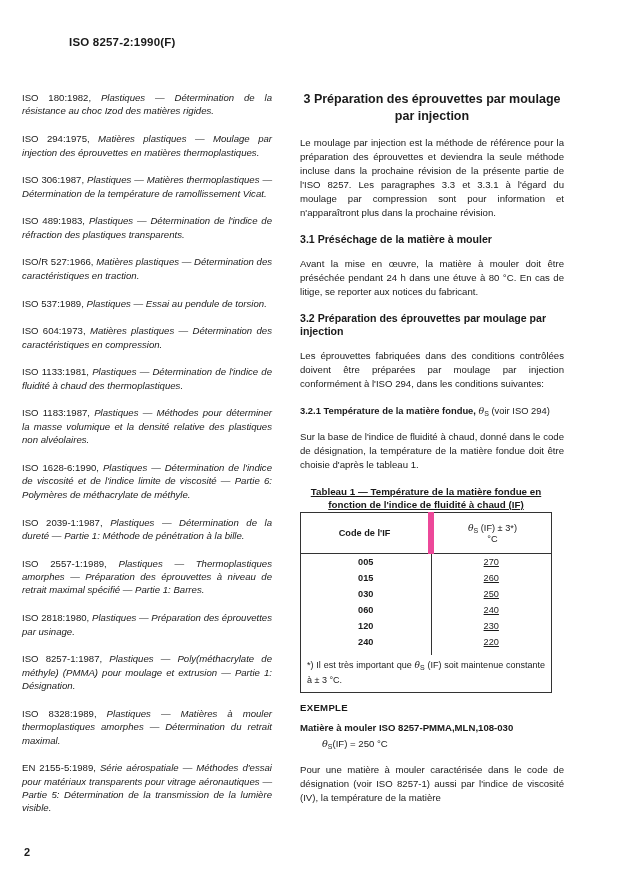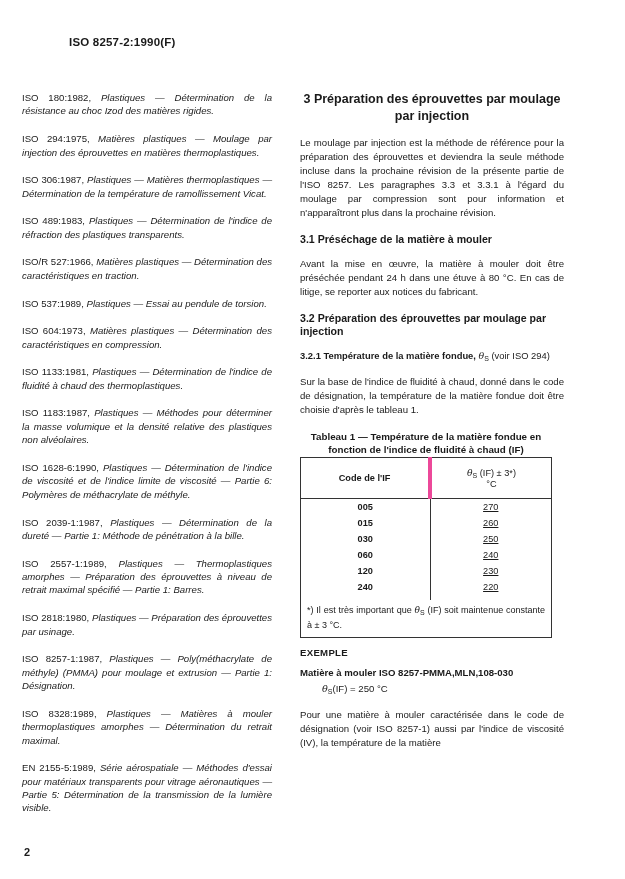--- a/index.html
+++ b/index.html
@@ -10,25 +10,25 @@
   .col-right { position: absolute; left: 300px; top: 91px; width: 264px; }
   .ref { font-size: 9.6px; line-height: 13.4px; text-align: justify; margin: 0 0 14.3px 0; }
   .ref i { font-style: italic; }
   .h1 { font-weight: bold; font-size: 12.5px; line-height: 17px; margin: 0 0 11px 0; text-align: center; }
   .h2 { font-weight: bold; font-size: 10.6px; line-height: 13.5px; margin: 0 0 10px 0; }
   .h3 { font-size: 9.4px; line-height: 13px; margin: 0 0 10px 0; }
   .h3 b { font-weight: bold; }
   .para { font-size: 9.6px; line-height: 14px; text-align: justify; margin: 0 0 13px 0; }
   .theta { font-family: "DejaVu Serif", serif; font-style: italic; }
   sub { font-size: 7px; vertical-align: -2px; }
-  .tab-caption { font-weight: bold; font-size: 9.8px; line-height: 13px; text-align: center; margin: 6px 0 1px 0; width: 252px; }
+  .tab-caption { font-weight: bold; font-size: 9.8px; line-height: 13px; text-align: center; margin: 6px 0 1px 0; width: 252px; text-decoration: underline; }
   table { border-collapse: collapse; width: 252px; border: 1.2px solid #333; font-size: 9.2px; }
   th, td { text-align: center; }
   th { font-weight: normal; height: 38px; border-bottom: 1px solid #333; vertical-align: middle; }
-  th.c1 { font-weight: bold; width: 125px; border-right: 4px solid #ec4899; }
+  th.c1 { font-weight: bold; width: 125px; border-right: 6px solid #ec4899; }
   td.c1 { font-weight: bold; border-right: 1px solid #333; height: 14px; }
   td.c2 { height: 14px; text-decoration: underline; }
   tr.first td { }
   tr.last td { padding-bottom: 6px; }
   td.note { text-align: justify; font-size: 9px; line-height: 12px; padding: 4px 6px 6px 6px; border-top: none; }
   .exemple-label { font-size: 9.6px; margin: 9px 0 9px 0; letter-spacing: 0.3px; font-weight: bold; }
   .exemple-line { font-size: 9.6px; margin: 0 0 5px 0; font-weight: bold; }
   .exemple-indent { font-size: 9.6px; margin: 0 0 13px 22px; }
   .page-num { position: absolute; left: 24px; top: 846px; font-weight: bold; font-size: 11px; }
 </style>
@@ -57,20 +57,21 @@
 </div>
 
 <div class="col-right">
   <div class="h1">3  Préparation des éprouvettes par moulage par injection</div>
   <p class="para">Le moulage par injection est la méthode de référence pour la préparation des éprouvettes et deviendra la seule méthode incluse dans la prochaine révision de la présente partie de l'ISO 8257. Les paragraphes 3.3 et 3.3.1 à l'égard du moulage par compression sont pour information et n'apparaîtront plus dans la prochaine révision.</p>
 
   <div class="h2">3.1   Préséchage de la matière à mouler</div>
   <p class="para">Avant la mise en œuvre, la matière à mouler doit être préséchée pendant 24 h dans une étuve à 80 °C. En cas de litige, se reporter aux notices du fabricant.</p>
 
   <div class="h2">3.2   Préparation des éprouvettes par moulage par injection</div>
+  <p class="para">Les éprouvettes fabriquées dans des conditions contrôlées doivent être préparées par moulage par injection conformément à l'ISO 294, dans les conditions suivantes:</p>
 
   <div class="h3"><b>3.2.1   Température de la matière fondue,</b> <span class="theta">θ</span><sub>S</sub><span> (voir ISO 294)</span></div>
   <p class="para">Sur la base de l'indice de fluidité à chaud, donné dans le code de désignation, la température de la matière fondue doit être choisie d'après le tableau 1.</p>
 
   <div class="tab-caption">Tableau 1 — Température de la matière fondue en fonction de l'indice de fluidité à chaud (IF)</div>
   <table>
     <thead>
       <tr>
         <th class="c1">Code de l'IF</th>
         <th>

